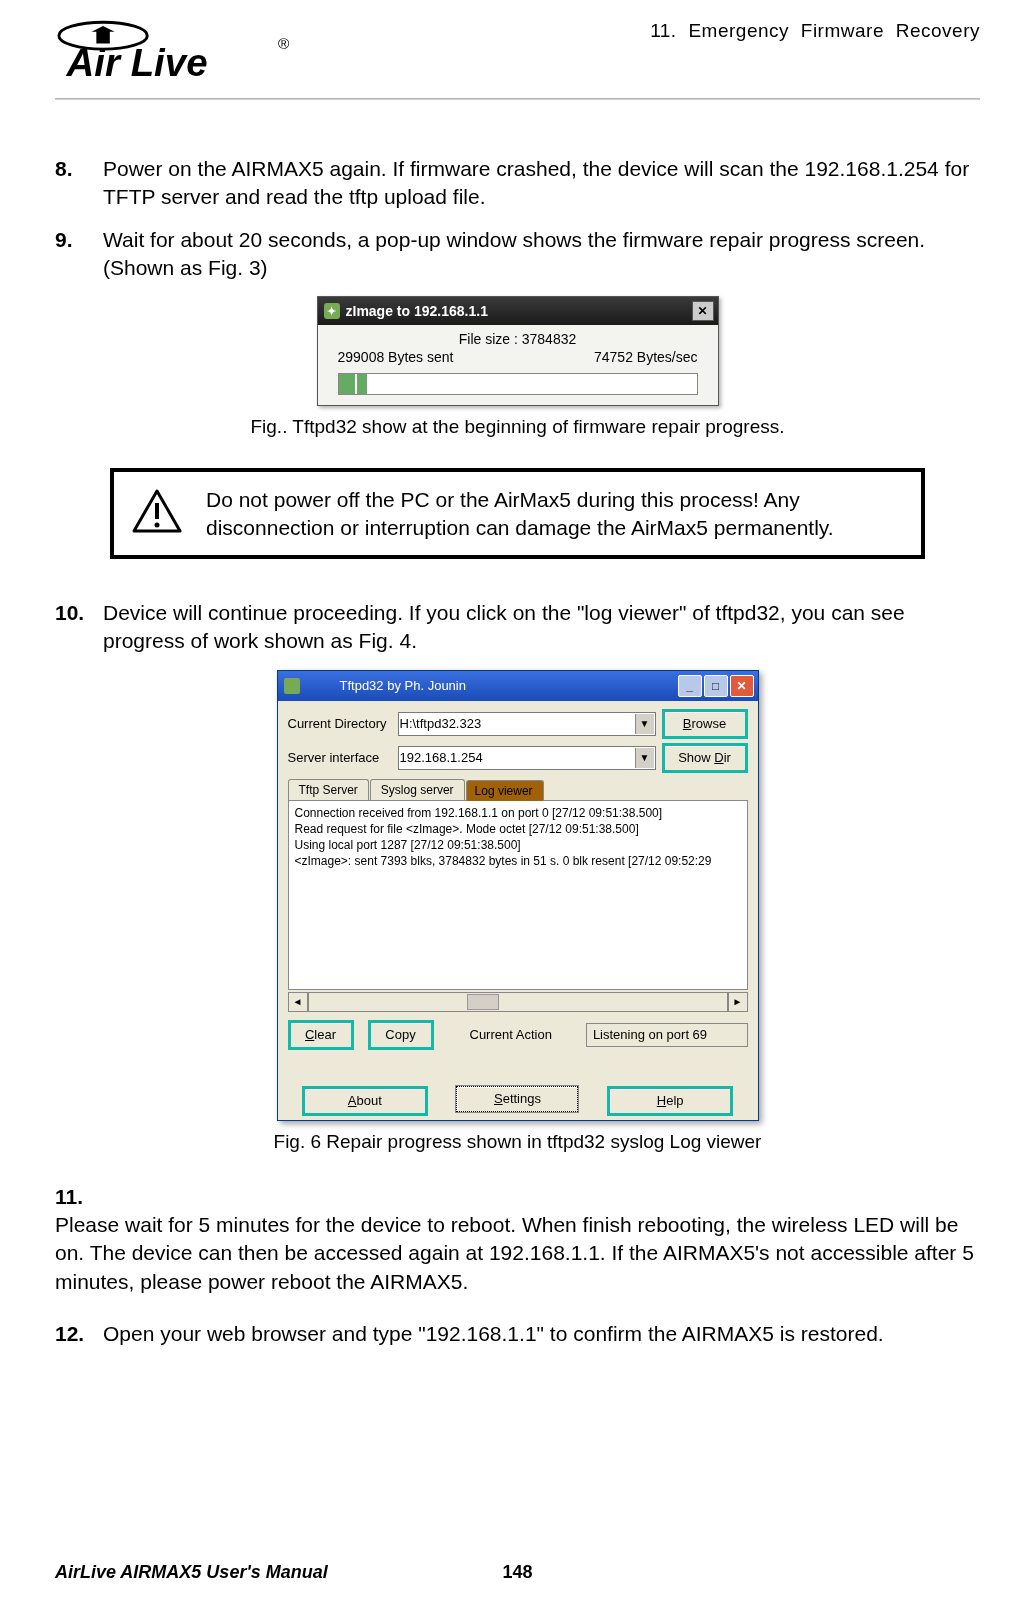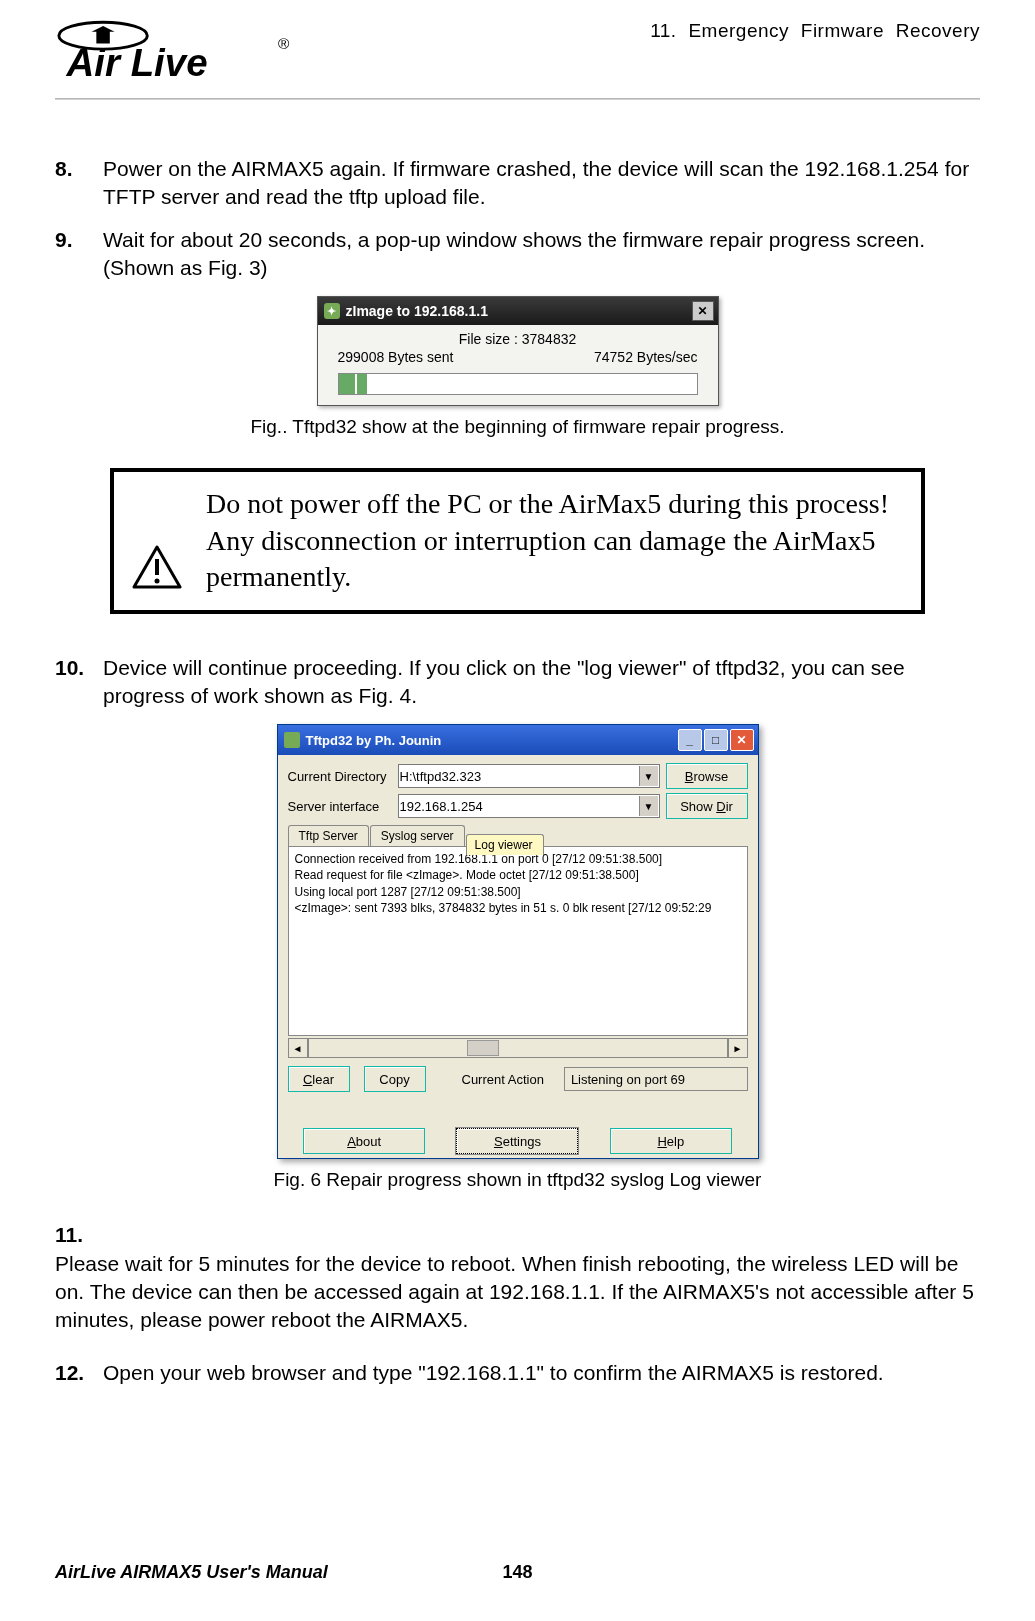--- a/index.html
+++ b/index.html
@@ -90,25 +90,24 @@
   }
   .dlg1 .progress .fill {
     position:absolute; left:0; top:0; bottom:0;
     background: repeating-linear-gradient(90deg,#6a6,#6a6 16px,#fff 16px,#fff 18px);
     width: 8%;
   }
   
   .warning-box {
     border: 4px solid #000;
     display: flex;
-    align-items: flex-end;
+    align-items: center;
     padding: 14px 18px;
     margin: 12px 55px 40px 55px;
-    font-size: 28px;
-    font-family: Liberation Serif, serif;
+    font-size: 21px;
   }
   .warning-box .wicon {
     width: 54px; flex-shrink:0; margin-right: 20px;
   }
   .warning-box .wtext { line-height:1.3; }
   
   .dlg2 {
     width: 480px;
     margin: 6px auto 0 auto;
     border: 1px solid #003a8c;
@@ -121,21 +120,21 @@
   .dlg2 .titlebar2 {
     background: linear-gradient(to bottom,#3a6fe0 0%,#1a4cb8 100%);
     color:#fff;
     display:flex;
     align-items:center;
     padding: 4px 4px 4px 6px;
   }
   .dlg2 .titlebar2 .ticon {
     width:16px;height:16px;background:#7a5;border-radius:2px;margin-right:6px;
   }
-  .dlg2 .titlebar2 .ttext { flex:1; font-weight:bold; font-size:13px;}
+  .dlg2 .titlebar2 .ttext { flex:1; font-weight:normal; font-size:13px;margin-left:34px;}
   .dlg2 .winbtn {
     width:22px;height:20px;margin-left:2px;
     display:flex;align-items:center;justify-content:center;
     font-weight:bold;font-size:12px;
     border:1px solid #fff;border-radius:2px;
   }
   .dlg2 .winbtn.min{background:#b8c8e8;color:#222;}
   .dlg2 .winbtn.max{background:#b8c8e8;color:#222;}
   .dlg2 .winbtn.cls{background:#e35a3a;color:#fff;}
   .dlg2 .body2 { padding: 8px 10px 12px 10px; }
@@ -144,47 +143,47 @@
   .dlg2 .combo {
     flex:1; height:22px; background:#fff; border:1px solid #7a7a7a;
     display:flex;align-items:center;padding:0 1px;position:relative;margin-right:6px;
   }
   .dlg2 .combo .dd {
     position:absolute; right:1px; top:1px; bottom:1px; width:18px;
     background:#d4d0c8; border-left:1px solid #888;
     display:flex;align-items:center;justify-content:center;font-size:10px;
   }
   .dlg2 .btn {
-    width:80px; height:24px; background:#ece9d8; border:1px solid #14b8a6;
+    width:80px; height:24px; background:#ece9d8; border:3px solid #14b8a6;
     display:flex;align-items:center;justify-content:center;
     box-shadow: inset 1px 1px 0 #fff;
   }
   .dlg2 .tabs { display:flex; margin-top:6px; }
   .dlg2 .tab {
     padding:3px 10px; border:1px solid #888; border-bottom:none;
     background:#ece9d8; margin-right:1px; font-size:12px;
     border-top-left-radius:3px;border-top-right-radius:3px;
   }
-  .dlg2 .tab.active { background:#fef9c3; position:relative; top:9px;padding-left:8px;}
+  .dlg2 .tab.active { background:#a16207; position:relative; top:1px;padding-left:8px;}
   .dlg2 .logarea {
     border:1px solid #888; background:#fff; padding:4px 6px;
     font-size:12px; min-height:180px; line-height:1.35;
     white-space: nowrap; overflow:hidden;
   }
   .dlg2 .scroll {
     display:flex; align-items:center; margin-top:2px;
   }
   .dlg2 .scroll .sbtn {
     width:18px;height:18px;border:1px solid #888;background:#ece9d8;
     display:flex;align-items:center;justify-content:center;font-size:10px;
   }
   .dlg2 .scroll .track { flex:1;height:18px;border:1px solid #888;background:#ece9d8;margin:0 0px;position:relative;}
   .dlg2 .scroll .thumb{position:absolute;left:38%;width:30px;top:1px;bottom:1px;background:#d4d0c8;border:1px solid #999;}
   .dlg2 .btnrow { display:flex; align-items:center; margin-top:8px; gap:14px;}
-  .dlg2 .ca-lbl { margin-left: 22px; margin-right:6px;}
+  .dlg2 .ca-lbl { margin-left: 22px; margin-right:20px;}
   .dlg2 .ca-field { flex:1; height:22px; border:1px solid #888; background:#ece9d8; display:flex;align-items:center;padding:0 6px;}
   .dlg2 .footerbtns { display:flex; justify-content:space-around; margin-top:24px; padding: 0 10px 4px 10px;}
   .dlg2 .footerbtns .btn { width:120px; }
   .dlg2 .footerbtns .btn.settingsbtn { border:1px dotted #000; outline:1px solid #888;}
   
   .page-footer {
     position:absolute; bottom:38px; left:55px; right:55px;
     display:flex; justify-content:flex-start; align-items:baseline;
     font-size:18px;
   }

